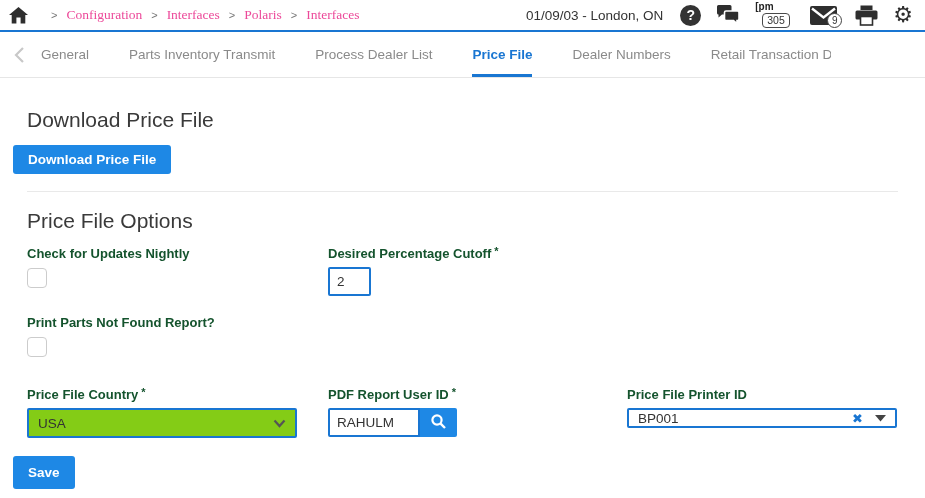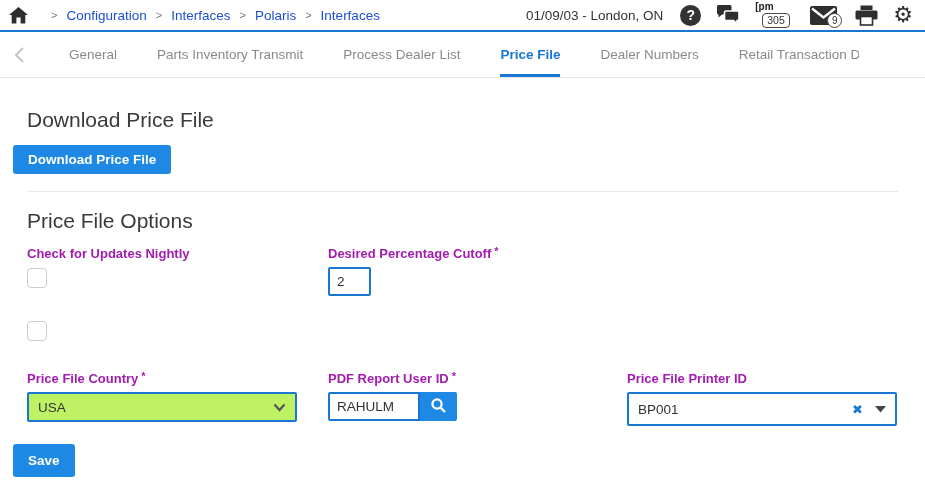--- a/index.html
+++ b/index.html
@@ -9,21 +9,21 @@
     font-family:"Liberation Sans","DejaVu Sans",sans-serif; color:#333;
   }
   
   .topbar {
     height:32px; border-bottom:2px solid #1976d2;
     display:flex; align-items:center; padding:0 12px 0 9px;
   }
   .home-ic { display:flex; align-items:center; cursor:pointer; }
   .crumbs { display:flex; align-items:center; margin-left:14px; font-size:13.5px; }
   .crumb-sep { color:#777; font-size:11px; margin:0 9px; }
-  .crumb { color:#1d4ed8; cursor:pointer; }
+  .crumb { color:#ec4899; cursor:pointer;font-family:Liberation Serif, serif; }
   .topbar-right { margin-left:auto; display:flex; align-items:center; gap:15px; }
   .datetime { font-size:13.5px; color:#333; margin-right:2px; white-space:nowrap; }
   .help-ic {
     width:21px; height:21px; border-radius:50%; background:#333; color:#fff;
     font-size:14px; font-weight:bold; display:flex; align-items:center; justify-content:center;
     cursor:pointer;
   }
   .icon-btn { display:flex; align-items:center; cursor:pointer; position:relative; }
   .pm-wrap { position:relative; width:40px; height:30px; cursor:pointer; }
   .pm-text { font-size:10px; font-weight:bold; color:#222; position:absolute; top:1px; left:0; letter-spacing:0; }
@@ -37,21 +37,21 @@
     border:1.5px solid #444; border-radius:50%; font-size:10px; color:#333;
     display:flex; align-items:center; justify-content:center; line-height:1;
   }
   .gear-glyph { font-size:22px; color:#2e2e2e; line-height:1; cursor:pointer; }
   
   .tabstrip {
     height:46px; border-bottom:1px solid #e6e6e6;
     display:flex; align-items:stretch; padding:0 12px 0 14px;
   }
   .tab-scroll-left { display:flex; align-items:center; margin-right:16px; cursor:default; }
-  .tabs { display:flex; column-gap:40px;margin-left:28px; }
+  .tabs { display:flex; column-gap:40px; }
   .tab {
     display:flex; align-items:center; font-size:13.5px; color:#8a8a8a;
     cursor:pointer; white-space:nowrap; border-bottom:3px solid transparent; padding-top:3px;
   }
   .tab.active { color:#1976d2; font-weight:bold; border-bottom-color:#1976d2; }
   .tab.truncate { max-width:120px; overflow:hidden; }
   .tab-scroll-right { display:flex; align-items:center; margin-left:auto; cursor:pointer; padding-left:6px; }
   
   h1.section-title { font-size:21px; font-weight:400; color:#3a3a3a; margin:30px 0 0 27px; }
   h1.second { margin-top:17px; }
@@ -59,45 +59,45 @@
     background:#1e88e5; color:#fff; border:none; font-size:13.5px; font-weight:600;
     font-family:inherit; padding:0 15px; height:29px; border-radius:3px; cursor:pointer;
     display:inline-block;
   }
   .download-btn { margin:13px 0 0 13px; }
   .divider { border:none; border-top:1px solid #e9e9e9; margin:17px 27px 0 27px; }
   .form { margin:13px 27px 0 27px; }
   .form-row { display:grid; grid-template-columns:301px 299px 271px; }
   .row2 { margin-top:19px; }
   .row3 { margin-top:30px; }
-  .fld-label { font-size:13px; font-weight:bold; color:#a21caf; line-height:16px; }
+  .fld-label { font-size:13px; font-weight:bold; color:#14532d; line-height:16px; }
   .req { font-weight:bold; font-size:11px; position:relative; top:-3px; margin-left:3px; }
   .checkbox {
     width:20px; height:20px; border:1px solid #ccc; border-radius:4px; background:#fff;
     margin-top:6px; cursor:pointer;
   }
   .txt-input {
     border:2px solid #1976d2; border-radius:2px; height:29px; font-size:13.5px; color:#333;
     font-family:inherit; padding:0 7px; margin-top:5px; outline:none;
   }
   .cutoff-input { width:43px; }
   .select-box {
-    width:270px; height:30px; border:2px solid #1976d2; border-radius:2px; background:#bef264;
+    width:270px; height:30px; border:2px solid #1976d2; border-radius:2px; background:#84cc16;
     margin-top:5px; display:flex; align-items:center; padding:12px 9px; font-size:13.5px;
     color:#333; cursor:pointer;
   }
   .select-box .sel-caret { margin-left:auto; display:flex; align-items:center; }
   .lookup-group { display:flex; margin-top:5px; }
   .lookup-group .txt-input { margin-top:0; width:92px; border-radius:2px 0 0 2px; }
   .search-btn {
     width:37px; height:29px; background:#1e88e5; border:none; cursor:pointer;
     display:flex; align-items:center; justify-content:center; border-radius:0 2px 2px 0;
   }
   .combo-box {
-    width:270px; height:34px; border:2px solid #1976d2; border-radius:2px; background:#fff;
+    width:270px; height:20px; border:2px solid #1976d2; border-radius:2px; background:#fff;
     margin-top:5px; display:flex; align-items:center; padding:0 9px; font-size:13.5px;
     color:#333;
   }
   .combo-box .clear-x { margin-left:auto; color:#1976d2; font-size:13px; font-weight:bold; cursor:pointer; }
   .combo-box .combo-caret { margin-left:12px; display:flex; align-items:center; cursor:pointer; }
   .save-btn { margin:18px 0 0 13px; height:33px; }
 </style>
 </head>
 <body>
 
@@ -190,20 +190,21 @@
     </div>
     <div>
       <div class="fld-label"><span>Desired Percentage Cutoff</span><span class="req">*</span></div>
       <input class="txt-input cutoff-input" value="2" style="">
     </div>
     <div></div>
   </div>
 
   <div class="form-row row2">
     <div>
+      <div class="fld-label">Print Parts Not Found Report?</div>
       <div class="checkbox"></div>
     </div>
     <div></div>
   </div>
 
   <div class="form-row row3">
     <div>
       <div class="fld-label"><span>Price File Country</span><span class="req">*</span></div>
       <div class="select-box">
         <span>USA</span>

